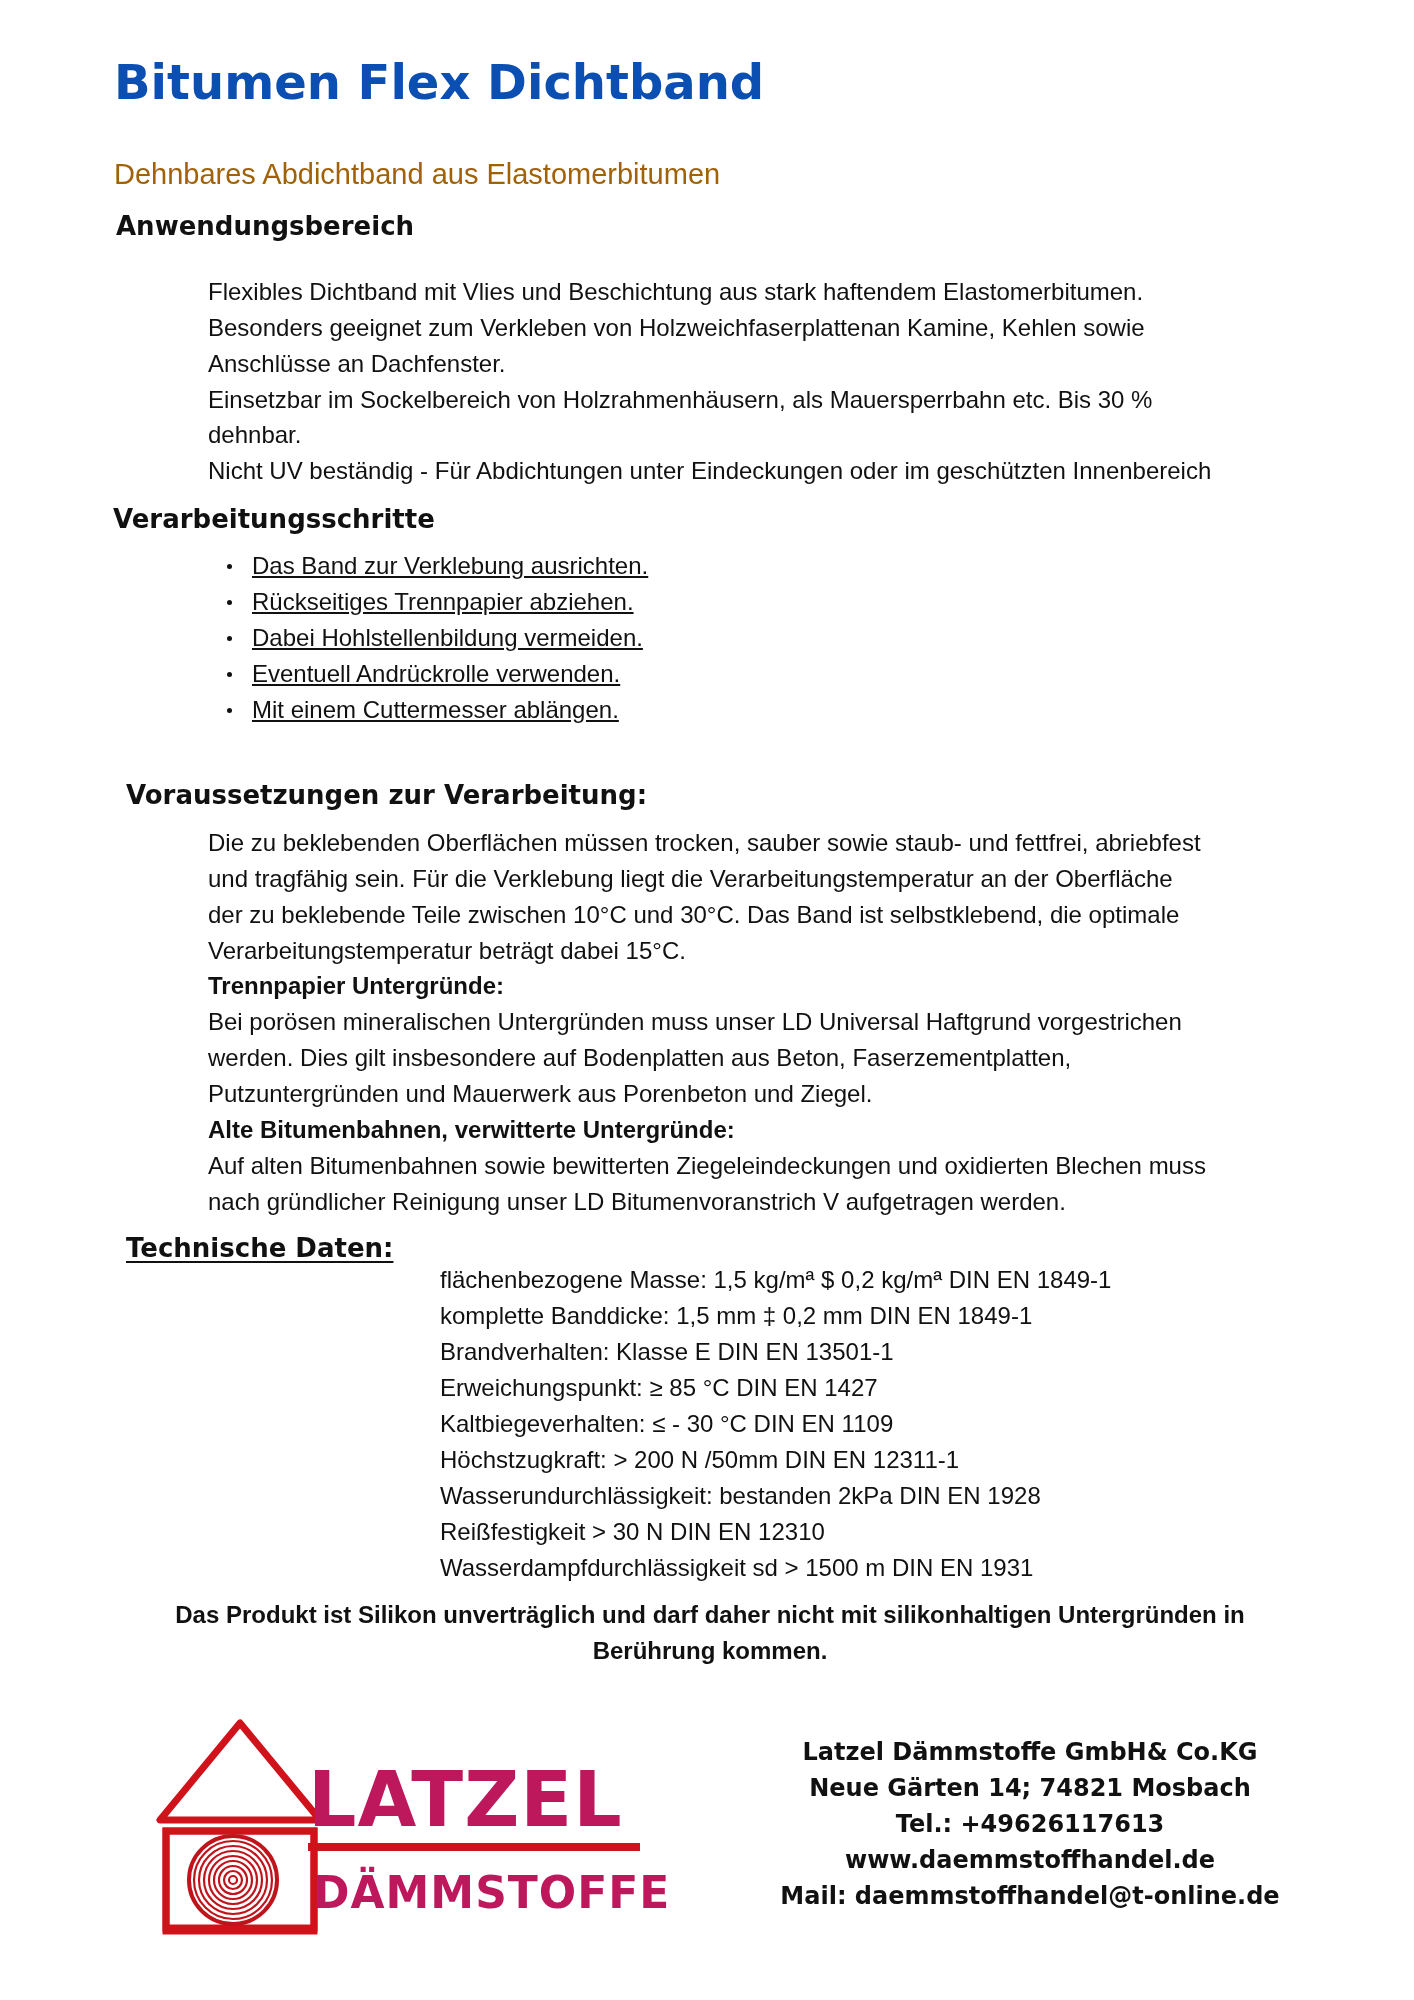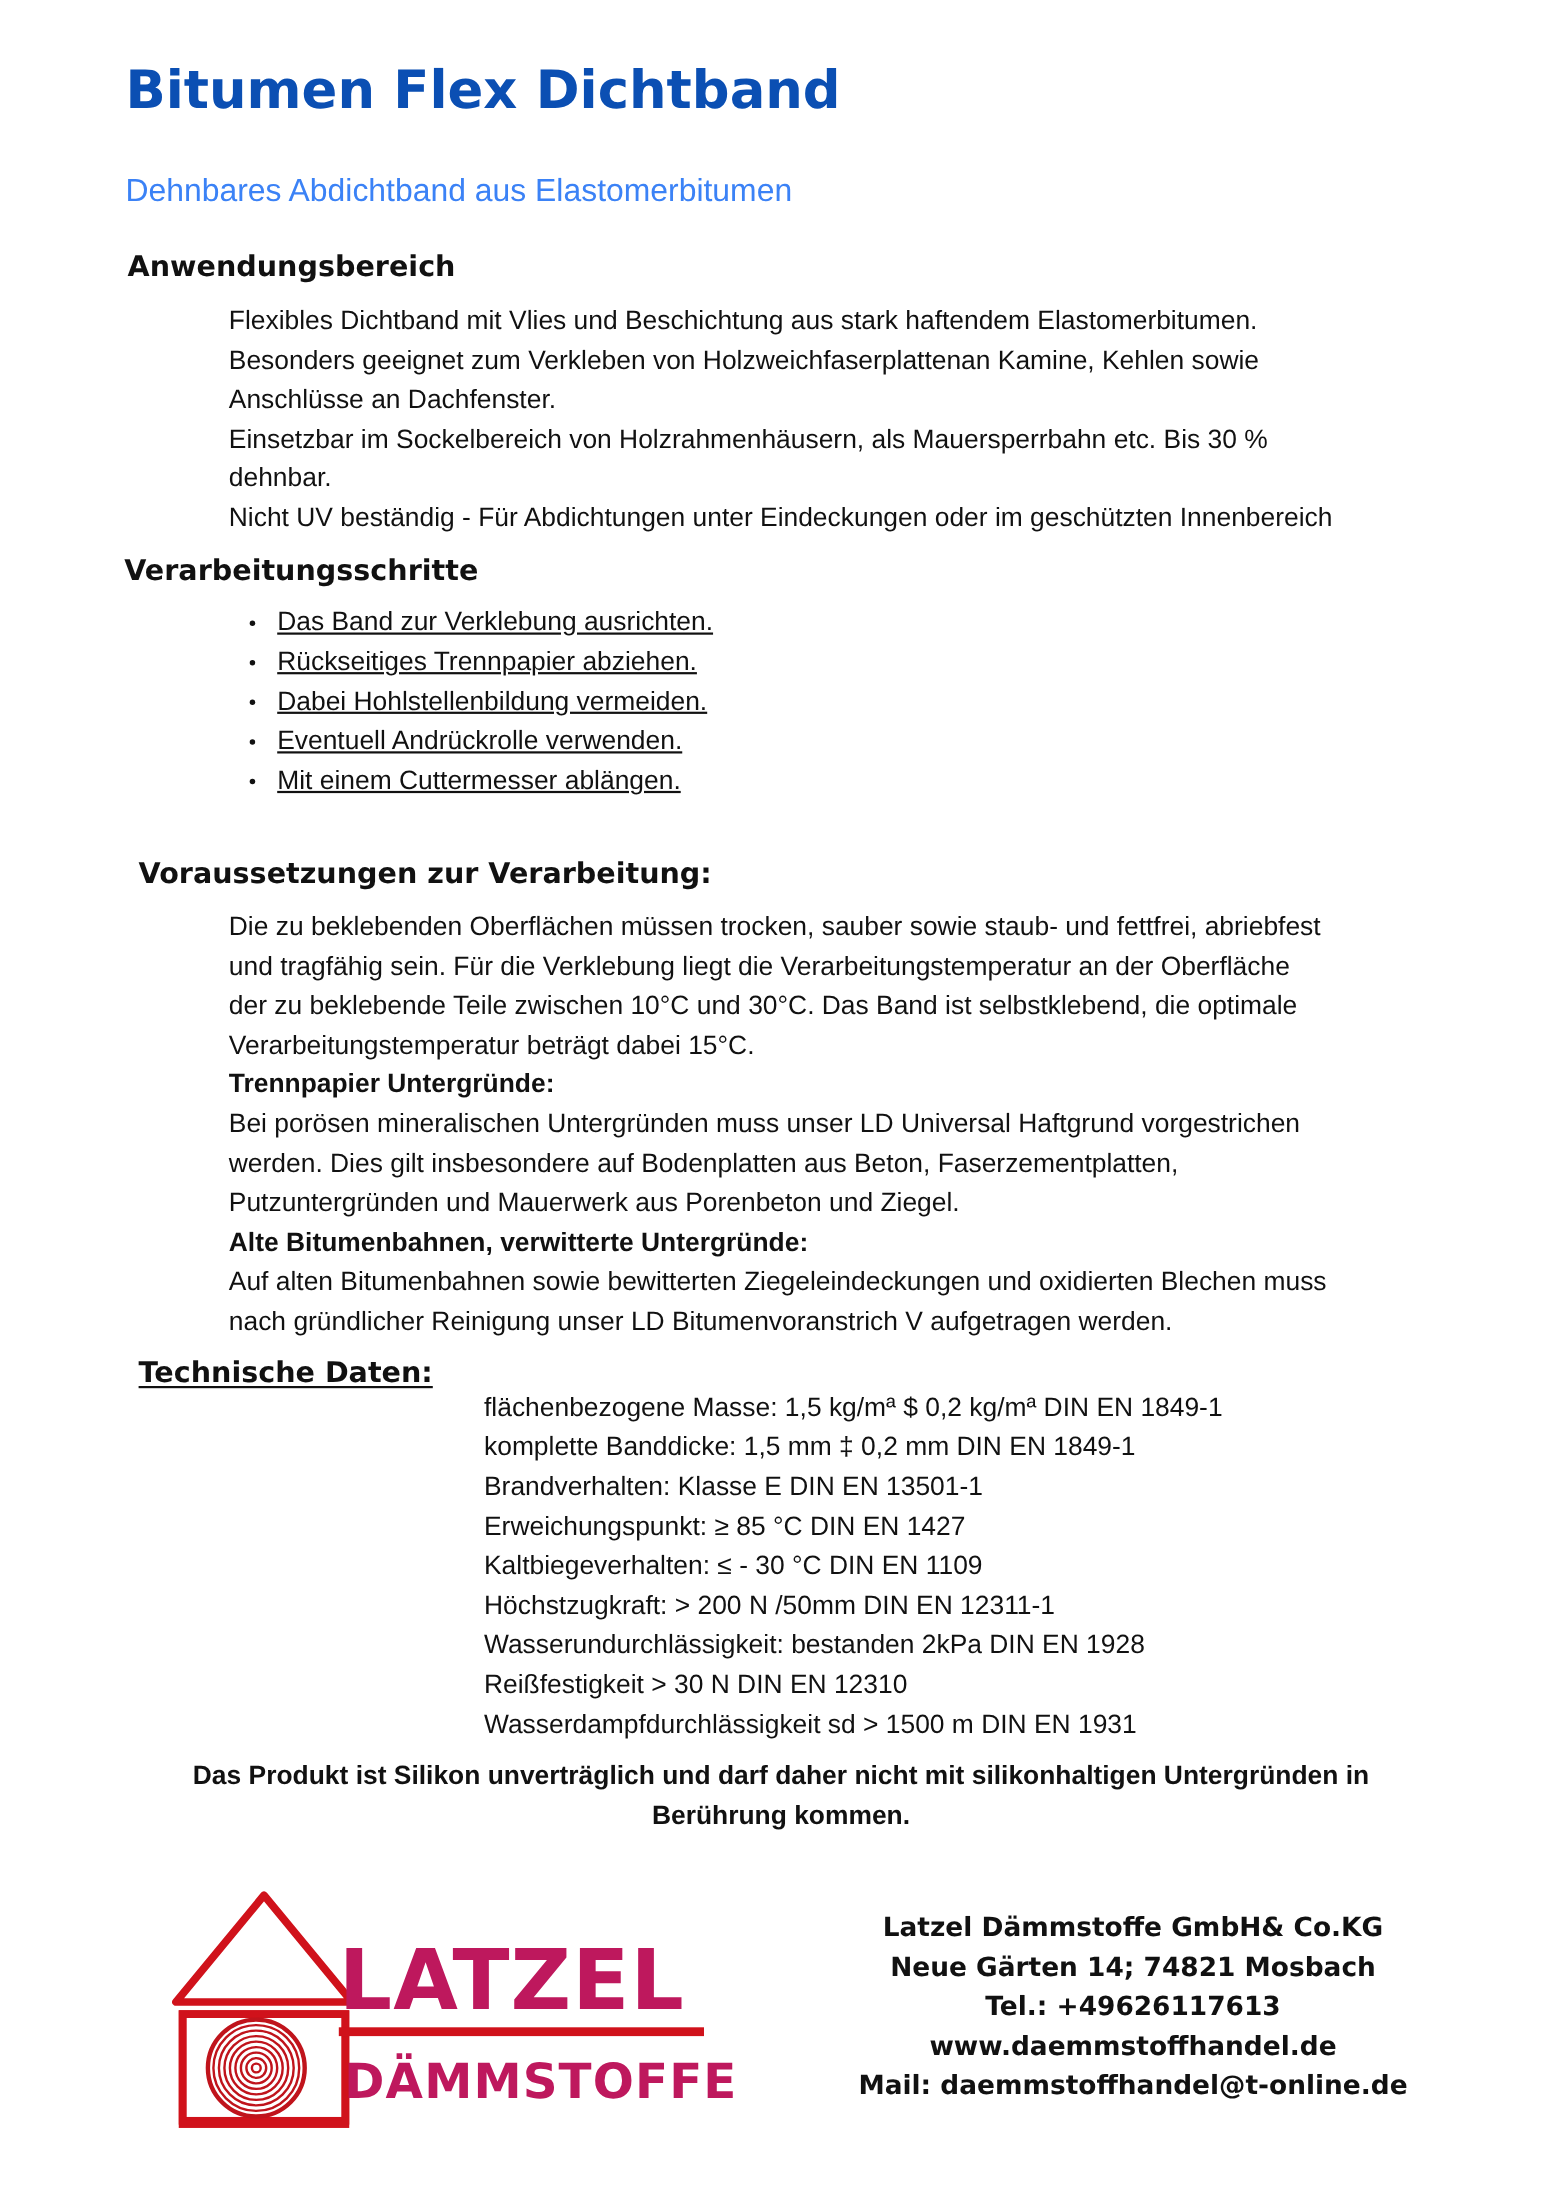--- a/index.html
+++ b/index.html
@@ -1,38 +1,38 @@
 <!DOCTYPE html>
 <html><head>
 <meta charset="utf-8">
 <style>
   html, body { margin: 0; padding: 0; background: #ffffff; }
   body { width: 1414px; height: 2000px; position: relative; overflow: hidden; color: #111; font-family: "Liberation Sans", sans-serif; }
   .abs { position: absolute; white-space: nowrap; }
   .title { left: 114px; top: 54px; font-family: "DejaVu Sans", sans-serif; font-weight: bold; font-size: 48px; color: #0b4fb3; letter-spacing: 0px; }
-  .subtitle { left: 114px; top: 158px; font-size: 29px; color: #3b82f6; }
+  .subtitle { left: 114px; top: 158px; font-size: 29px; color: #a16207; }
   .h2 { font-family: "DejaVu Sans", sans-serif; font-weight: bold; font-size: 26px; color: #111; }
   .body-line { font-size: 24px; color: #111; }
   .bold { font-weight: bold; }
   .bullets { left: 222px; top: 548px; margin: 0; padding: 0; list-style: none; text-decoration: underline; }
   .bullets li { font-size: 24px; height: 36px; line-height: 36px; position: relative; padding-left: 30px; white-space: nowrap; }
   .bullets li .dot { position: absolute; left: 5px; top: 16px; width: 5px; height: 5px; border-radius: 50%; background: #111; }
   .underline { text-decoration: underline; text-decoration-thickness: 2px; text-underline-offset: 4px; }
   .note { left: 120px; width: 1180px; text-align: center; font-weight: bold; font-size: 24px; white-space: normal; line-height: 36px; top: 1597px; }
   .contact { left: 760px; width: 540px; text-align: center; top: 1734px; font-family: "DejaVu Sans", sans-serif; font-weight: bold; font-size: 24px; line-height: 36px; }
   .contact div { white-space: nowrap; }
   .logo-word { position: absolute; font-family: "DejaVu Sans", sans-serif; font-weight: bold; }
 </style>
 </head>
 <body>
 
 <div class="abs title">Bitumen Flex Dichtband</div>
 <div class="abs subtitle">Dehnbares Abdichtband aus Elastomerbitumen</div>
 
-<div class="abs h2" style="left:116px; top:228px;">Anwendungsbereich</div>
+<div class="abs h2" style="left:116px; top:211px;">Anwendungsbereich</div>
 <div>
   <div class="abs body-line" style="left:208px; top:278px;">Flexibles Dichtband mit Vlies und Beschichtung aus stark haftendem Elastomerbitumen.</div>
   <div class="abs body-line" style="left:208px; top:314px;">Besonders geeignet zum Verkleben von Holzweichfaserplattenan Kamine, Kehlen sowie</div>
   <div class="abs body-line" style="left:208px; top:350px;">Anschlüsse an Dachfenster.</div>
   <div class="abs body-line" style="left:208px; top:386px;">Einsetzbar im Sockelbereich von Holzrahmenhäusern, als Mauersperrbahn etc. Bis  30 %</div>
   <div class="abs body-line" style="left:208px; top:421px;">dehnbar.</div>
   <div class="abs body-line" style="left:208px; top:457px;">Nicht UV beständig - Für Abdichtungen unter Eindeckungen oder im geschützten Innenbereich</div>
 </div>
 
 <div class="abs h2" style="left:113px; top:504px;">Verarbeitungsschritte</div>

